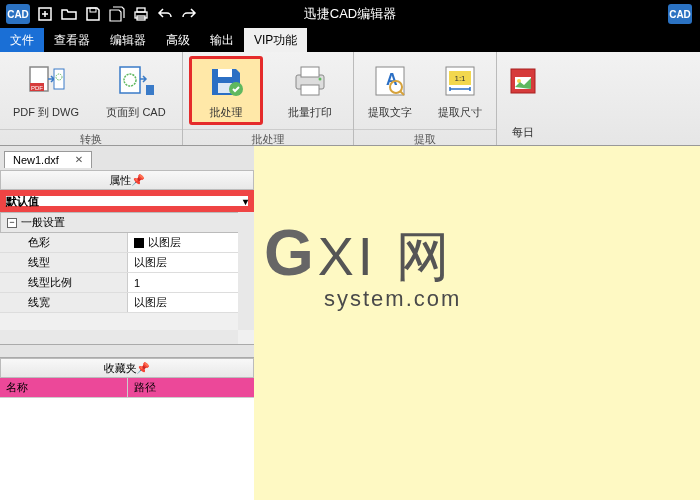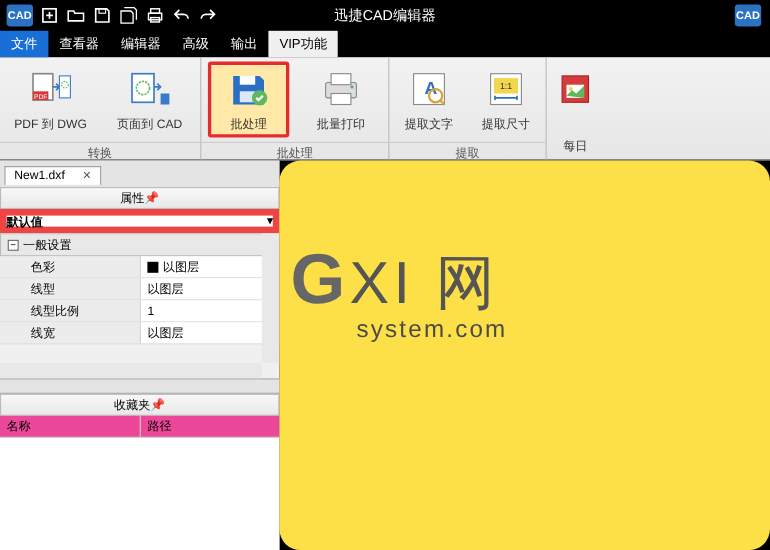--- a/index.html
+++ b/index.html
@@ -50,21 +50,21 @@
   .prop-val { flex: 1; padding: 2px 6px; background: #fff; display: flex; align-items: center; gap: 4px; }
   .swatch { width: 10px; height: 10px; background: #000; display: inline-block; }
   
   .panel-spacer { flex: 0 0 14px; background: #e4e4e4; border-top: 1px solid #aaa; border-bottom: 1px solid #aaa; }
   
   .fav-header { display: flex; font-size: 11px; background: #ec4899; border-bottom: 1px solid #ccc; }
   .fav-col { padding: 2px 6px; }
   .fav-col:first-child { width: 128px; border-right: 1px solid #ccc; }
   .fav-body { flex: 1; background: #fff; }
   
-  .canvas-area { flex: 1; background: #fde047; position: relative; display: flex; align-items: center; justify-content: center; overflow: hidden; border-radius: 19px; }
+  .canvas-area { flex: 1; background: #fef9c3; position: relative; display: flex; align-items: center; justify-content: center; overflow: hidden; }
   .watermark { color: #555; font-family: Georgia, serif; position: absolute; top: 70px; left: 10px; }
   .wm-top { font-size: 54px; letter-spacing: 4px; }
   .wm-top .big { font-size: 64px; font-weight: bold; color: #666; }
   .wm-bot { font-size: 22px; letter-spacing: 2px; color: #4a4a4a; margin-top: -8px; margin-left: 60px; }
   
   .scrollbar-v { position: absolute; right: 0; top: 0; bottom: 14px; width: 16px; background: #e8e8e8; }
   .scrollbar-h { position: absolute; left: 0; right: 16px; bottom: 0; height: 14px; background: #e8e8e8; }
   .props-container { position: relative; height: 132px; overflow: hidden; }
 </style>
 </head>

